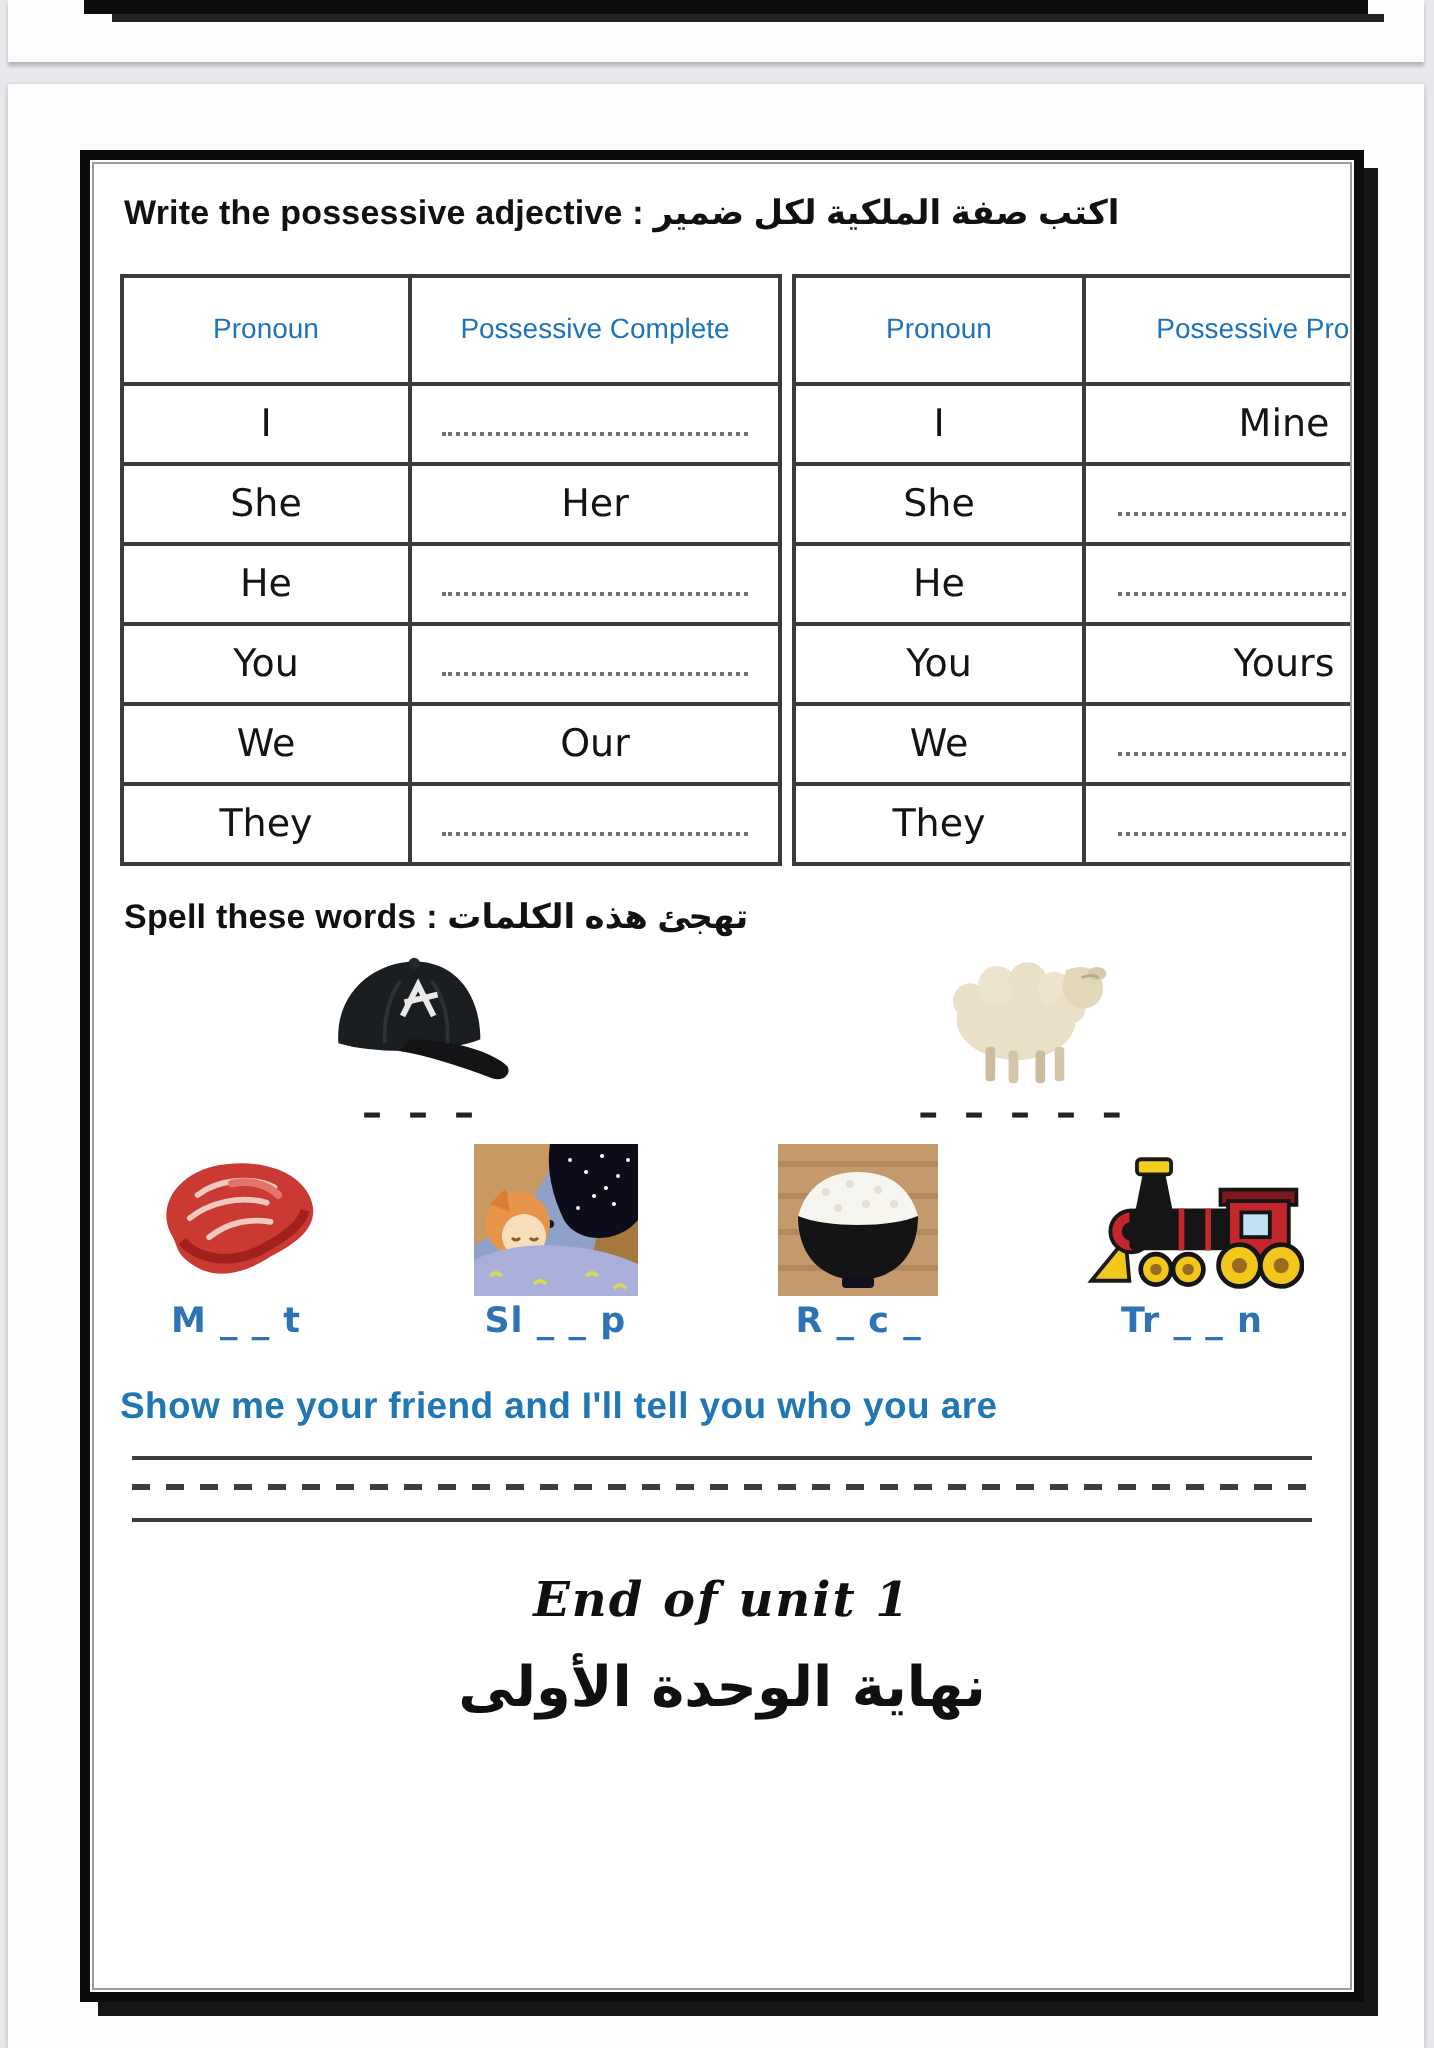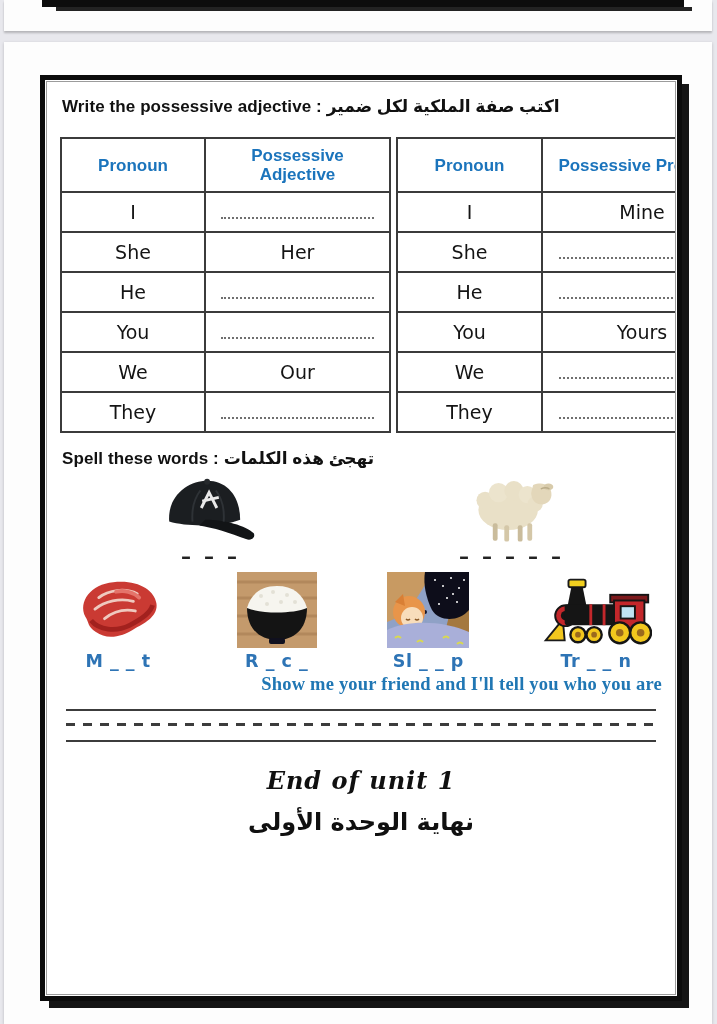--- a/index.html
+++ b/index.html
@@ -31,21 +31,21 @@
   }
   .h-spell{margin-top:15px;}
   .h-missing{margin-top:13px;}
   .h-rewrite{margin-top:13px;}
 
   
   .tables-row{display:flex;gap:5px;margin-top:20px;}
   table{border-collapse:collapse;table-layout:fixed;}
   th,td{border:2px solid #3b3b3b;text-align:center;vertical-align:middle;padding:0;}
   th{
-    color:#1b74bc;font-size:17px;font-weight:bold;line-height:1.12;
+    color:#1b74bc;font-size:14px;font-weight:normal;line-height:1.12;
     height:52px;padding:0 8px;
   }
   td{height:38px;font-size:19px;font-family:"DejaVu Sans",sans-serif;}
   .tbl-left{width:293px;}
   .tbl-left th:nth-child(1),.tbl-left td:nth-child(1){width:126px;}
   .tbl-left th:nth-child(2),.tbl-left td:nth-child(2){width:167px;}
   .tbl-right{width:309px;}
   .tbl-right th:nth-child(1),.tbl-right td:nth-child(1){width:127px;}
   .tbl-right th:nth-child(2),.tbl-right td:nth-child(2){width:182px;}
   .dotline{
@@ -64,39 +64,39 @@
   
   .missing-row{display:flex;justify-content:space-between;margin-top:4px;padding:0 10px;}
   .missing-item{display:flex;flex-direction:column;align-items:center;}
   .missing-label{
     color:#2e74b5;font-size:17.5px;font-weight:bold;margin-top:3px;
     font-family:"DejaVu Sans",sans-serif;letter-spacing:.5px;
   }
 
   
   .sentence{
-    text-align:right;color:#2077b4;font-size:18.5px;font-weight:bold;
-    margin-top:3px;font-family:Liberation Serif, serif;letter-spacing:.2px;
+    text-align:left;color:#2077b4;font-size:18.5px;font-weight:bold;
+    margin-top:21px;font-family:Liberation Sans, sans-serif;letter-spacing:.2px;
   }
   .wline{margin:0 6px;height:2px;background:#3c3c3c;}
   .wline-1{margin-top:14px;}
   .wline-dashed{
     height:3px;background:repeating-linear-gradient(90deg,#3c3c3c 0 9px,transparent 9px 17px);
     margin-top:12px;
   }
   .wline-2{margin-top:14px;}
 
   
   .end-en{
     text-align:center;font-family:"DejaVu Serif",serif;font-style:italic;
     font-weight:bold;font-size:24px;margin-top:24px;letter-spacing:1px;color:#101010;
   }
   .end-ar{
     text-align:center;font-family:"DejaVu Sans",sans-serif;font-weight:bold;
-    font-size:24px;margin-top:13px;color:#101010;
+    font-size:28px;margin-top:13px;color:#101010;
   }
 
   .pic{display:block;}
 </style>
 </head>
 <body>
 
 <div class="page page-prev">
   <div class="prev-frame-bar"></div>
   <div class="prev-frame-shadow"></div>
@@ -106,21 +106,21 @@
   <div class="frame">
     <div class="frame-inner">
 
       <div class="h">Write the possessive adjective : اكتب صفة الملكية لكل ضمير</div>
 
       <div class="tables-row">
         <table class="tbl-left">
             <thead>
               <tr>
                 <th>Pronoun</th>
-                <th>Possessive Adjective</th>
+                <th>Possessive Complete</th>
               </tr>
             </thead>
             <tbody>
               <tr>
                 <td>I</td>
                 <td><span class="dotline"></span></td>
               </tr>
               <tr>
                 <td>She</td>
                 <td>Her</td>
@@ -217,43 +217,20 @@
 
       <div class="missing-row">
         <div class="missing-item">
           <svg class="pic" width="96" height="76" viewBox="0 0 100 78">
             <path d="M16 46 C8 30 22 12 45 10 C70 7 88 18 90 32 C92 44 80 52 68 58 C53 68 38 70 27 62 C18 56 20 52 16 46 Z" fill="#ca3a33"></path>
             <path d="M22 50 C30 60 48 62 62 55 C74 49 84 42 86 34" stroke="#a2211e" stroke-width="5" fill="none"></path>
             <path d="M30 26 C40 18 58 16 70 22 M26 38 C36 30 52 26 66 30 M36 48 C46 40 58 38 68 40" stroke="#efc9bf" stroke-width="3" fill="none" stroke-linecap="round"></path>
             <path d="M48 20 C56 18 66 20 72 26" stroke="#e4746b" stroke-width="4" fill="none" stroke-linecap="round"></path>
           </svg>
           <div class="missing-label">M _ _ t</div>
-        </div>
-        <div class="missing-item">
-          <svg class="pic" width="80" height="76" viewBox="0 0 80 76">
-            <rect width="80" height="76" fill="#c49a6c"></rect>
-            <g stroke="#b2885c" stroke-width="3">
-              <line x1="0" y1="10" x2="80" y2="10"></line>
-                <line x1="0" y1="26" x2="80" y2="26"></line>
-              <line x1="0" y1="44" x2="80" y2="44"></line>
-                <line x1="0" y1="62" x2="80" y2="62"></line>
-            </g>
-            <path d="M10 36 C10 58 24 68 40 68 C56 68 70 58 70 36 Z" fill="#141414"></path>
-            <rect x="32" y="66" width="16" height="6" rx="2" fill="#10101e"></rect>
-            <path d="M10 36 C14 22 24 14 40 14 C56 14 66 22 70 36 C56 42 24 42 10 36 Z" fill="#f6f5ef"></path>
-            <g fill="#e3e1d6">
-              <circle cx="24" cy="24" r="2"></circle>
-                <circle cx="36" cy="20" r="2"></circle>
-                <circle cx="50" cy="23" r="2"></circle>
-              <circle cx="30" cy="32" r="2"></circle>
-                <circle cx="44" cy="30" r="2"></circle>
-                <circle cx="58" cy="30" r="2"></circle>
-            </g>
-          </svg>
-          <div class="missing-label">R _ c _</div>
         </div>
         <div class="missing-item">
           <svg class="pic" width="82" height="76" viewBox="0 0 82 76">
             <rect width="82" height="76" fill="#8fa1c6"></rect>
             <path d="M0 0 L46 0 L20 42 L0 50 Z" fill="#c89a62"></path>
             <path d="M62 44 L82 36 L82 76 L54 76 Z" fill="#a4783f"></path>
             <path d="M38 0 L82 0 L82 38 C72 50 52 50 45 38 C39 26 36 12 38 0 Z" fill="#0d0d1a"></path>
             <g fill="#ffffff">
               <circle cx="48" cy="8" r="1"></circle>
                 <circle cx="56" cy="14" r="1"></circle>
@@ -270,20 +247,43 @@
             <circle cx="22" cy="40" r="16" fill="#e8954a"></circle>
             <path d="M8 30 L16 22 L18 34 Z" fill="#d97f35"></path>
             <circle cx="25" cy="46" r="11" fill="#f8ddbb"></circle>
             <path d="M19 47 q2 2 4 0 M28 47 q2 2 4 0" stroke="#8a5a28" stroke-width="1.5" fill="none"></path>
             <path d="M0 58 C22 47 58 49 82 60 L82 76 L0 76 Z" fill="#a9afd9"></path>
             <path d="M8 66 q3 -3 6 0 M30 70 q3 -3 6 0 M56 66 q3 -3 6 0 M70 72 q3 -3 6 0" stroke="#d9d94f" stroke-width="2" fill="none"></path>
           </svg>
           <div class="missing-label">Sl _ _ p</div>
         </div>
         <div class="missing-item">
+          <svg class="pic" width="80" height="76" viewBox="0 0 80 76">
+            <rect width="80" height="76" fill="#c49a6c"></rect>
+            <g stroke="#b2885c" stroke-width="3">
+              <line x1="0" y1="10" x2="80" y2="10"></line>
+                <line x1="0" y1="26" x2="80" y2="26"></line>
+              <line x1="0" y1="44" x2="80" y2="44"></line>
+                <line x1="0" y1="62" x2="80" y2="62"></line>
+            </g>
+            <path d="M10 36 C10 58 24 68 40 68 C56 68 70 58 70 36 Z" fill="#141414"></path>
+            <rect x="32" y="66" width="16" height="6" rx="2" fill="#10101e"></rect>
+            <path d="M10 36 C14 22 24 14 40 14 C56 14 66 22 70 36 C56 42 24 42 10 36 Z" fill="#f6f5ef"></path>
+            <g fill="#e3e1d6">
+              <circle cx="24" cy="24" r="2"></circle>
+                <circle cx="36" cy="20" r="2"></circle>
+                <circle cx="50" cy="23" r="2"></circle>
+              <circle cx="30" cy="32" r="2"></circle>
+                <circle cx="44" cy="30" r="2"></circle>
+                <circle cx="58" cy="30" r="2"></circle>
+            </g>
+          </svg>
+          <div class="missing-label">R _ c _</div>
+        </div>
+        <div class="missing-item">
           <svg class="pic" width="112" height="76" viewBox="0 0 118 80">
             <path d="M6 72 L24 50 L26 72 Z" fill="#f2c71d" stroke="#1a1a1a" stroke-width="2"></path>
             <rect x="30" y="8" width="18" height="8" rx="2" fill="#f2d01f" stroke="#1a1a1a" stroke-width="2"></rect>
             <path d="M33 16 L45 16 L49 36 L29 36 Z" fill="#151515"></path>
             <circle cx="27" cy="46" r="11" fill="#c3272b" stroke="#151515" stroke-width="2"></circle>
             <circle cx="27" cy="46" r="5" fill="#151515"></circle>
             <rect x="26" y="34" width="56" height="22" rx="3" fill="#151515"></rect>
             <rect x="52" y="34" width="3" height="22" fill="#c3272b"></rect>
             <rect x="66" y="34" width="3" height="22" fill="#c3272b"></rect>
             <rect x="74" y="24" width="40" height="8" fill="#7d191c" stroke="#151515" stroke-width="2"></rect>

